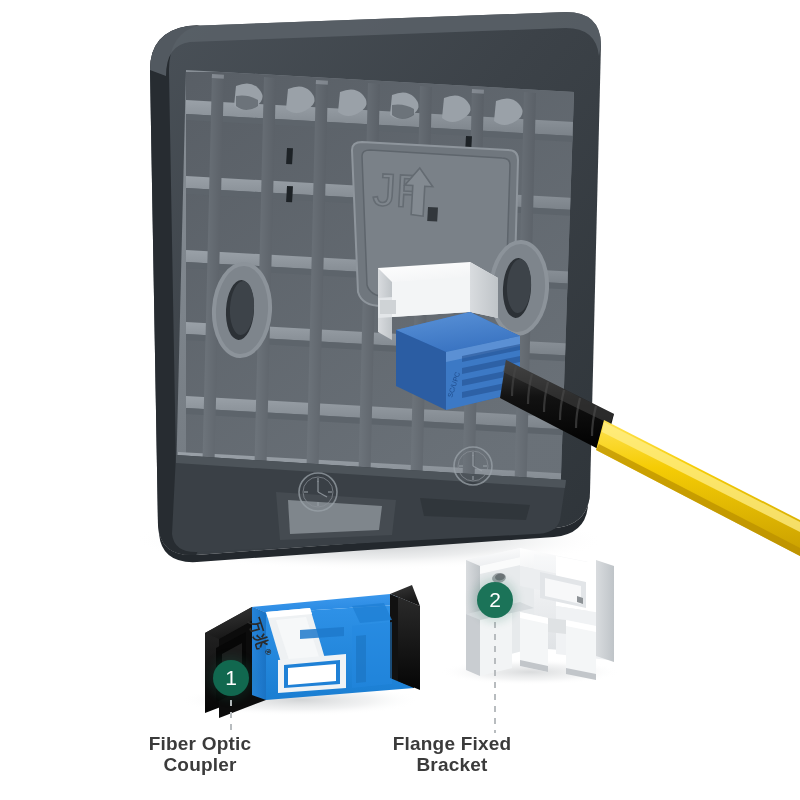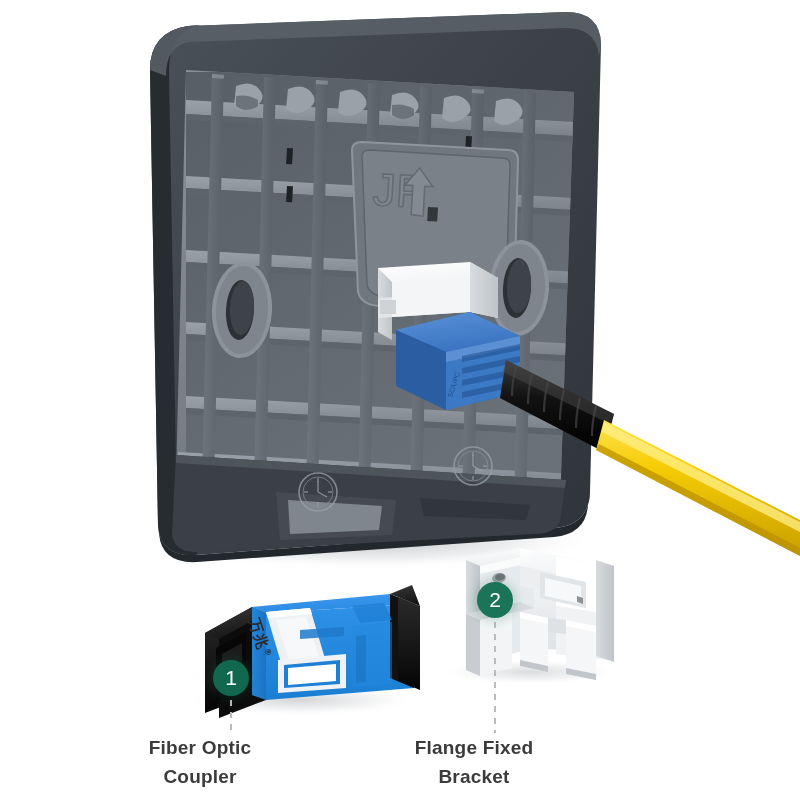--- a/index.html
+++ b/index.html
@@ -6,28 +6,28 @@
   body{width:800px;height:800px;overflow:hidden;
        font-family:"Liberation Sans","DejaVu Sans",sans-serif;}
   #stage{position:relative;width:800px;height:800px;background:#ffffff;}
   svg.layer{position:absolute;left:0;top:0;width:800px;height:800px;}
 
   .caption{
     position:absolute;
     text-align:center;
     font-weight:bold;
     font-size:19px;
-    line-height:29px;
+    line-height:21px;
     letter-spacing:0.2px;
     color:#3b3b3b;
     white-space:pre;
     font-family:"Liberation Sans","DejaVu Sans",sans-serif;
   }
   #cap-coupler{left:95px;top:733px;width:210px;}
-  #cap-bracket{left:374px;top:733px;width:200px;}
+  #cap-bracket{left:352px;top:733px;width:200px;}
 
   .badge{
     position:absolute;
     border-radius:50%;
     display:flex;align-items:center;justify-content:center;
     color:#ffffff;
     font-size:21px;
     font-weight:400;
     font-family:"Liberation Sans","DejaVu Sans",sans-serif;
     box-shadow:0 0 8px 4px rgba(20,110,85,0.18);

